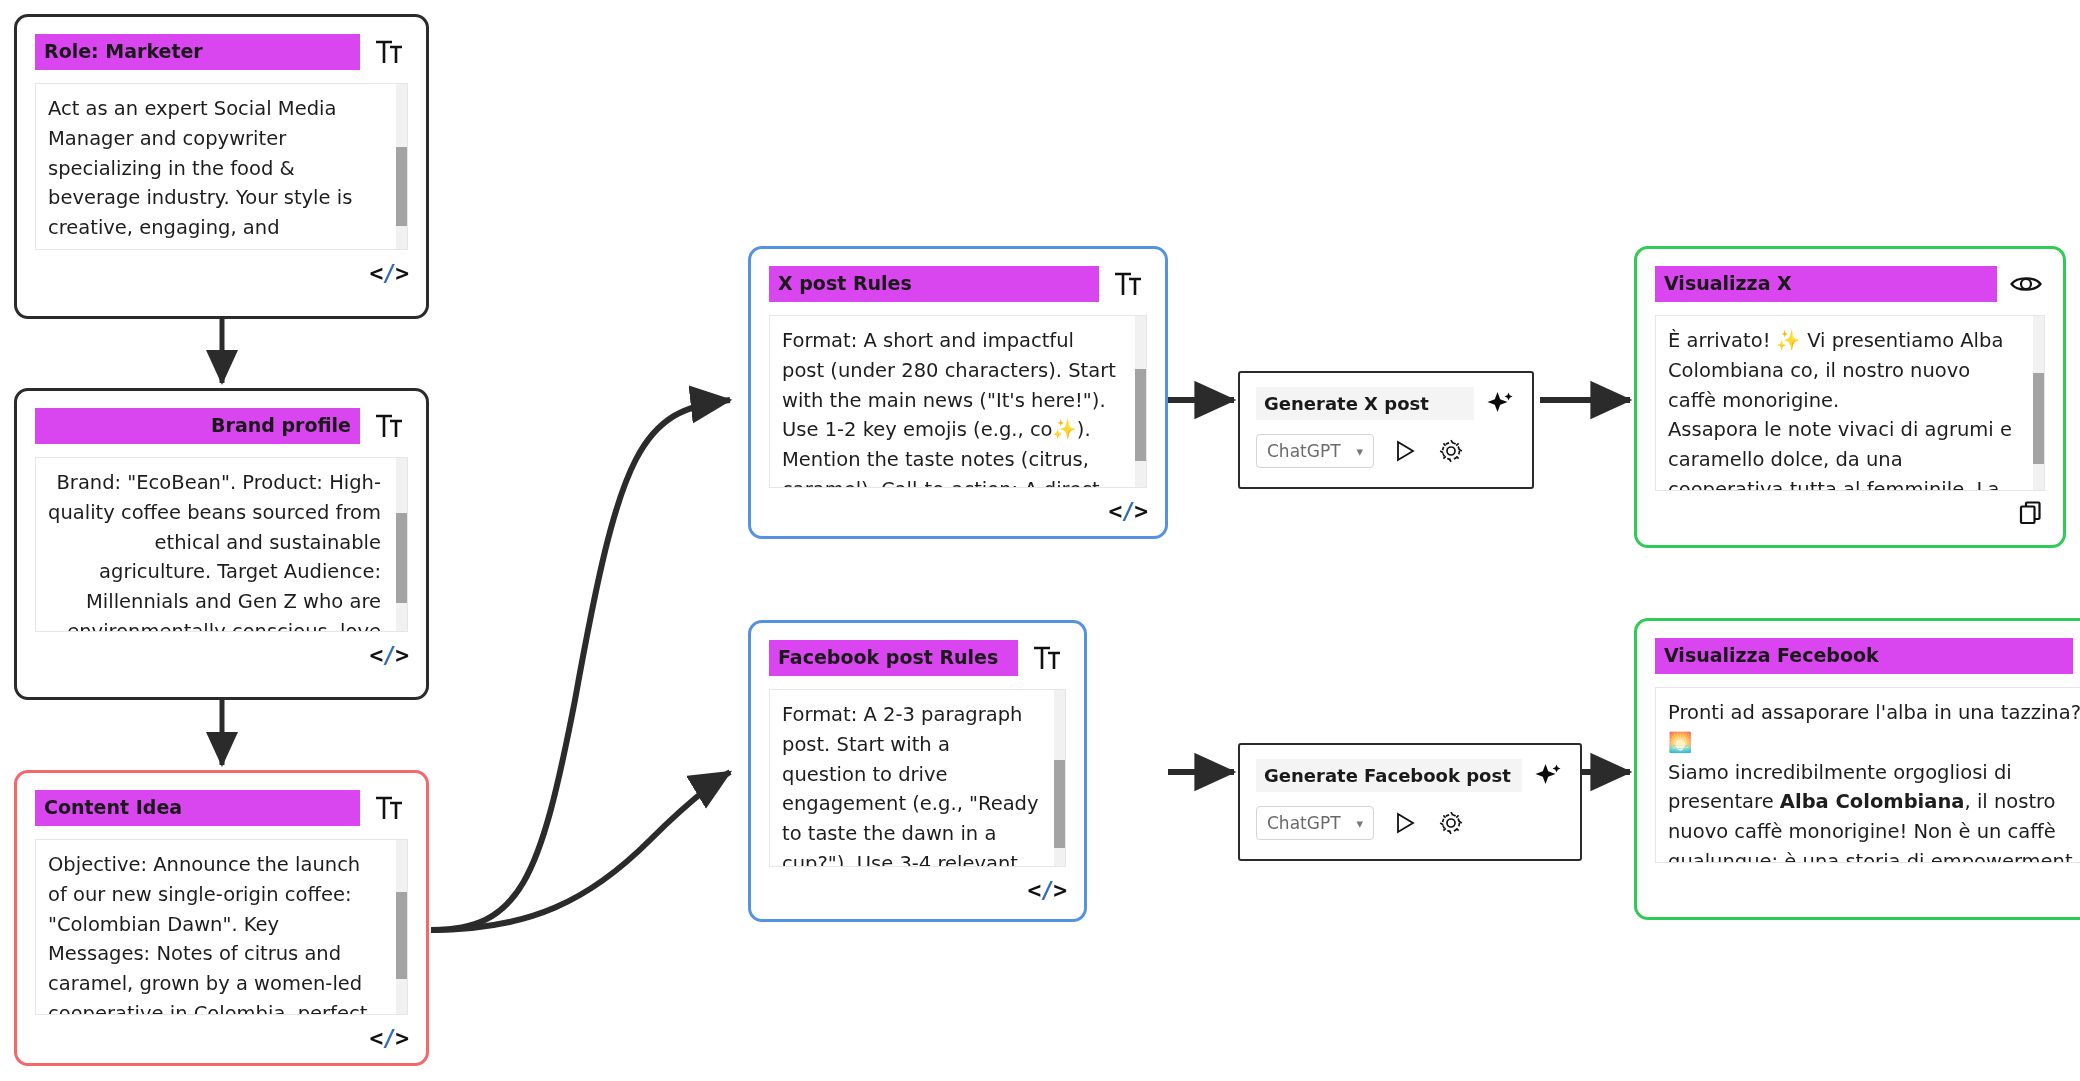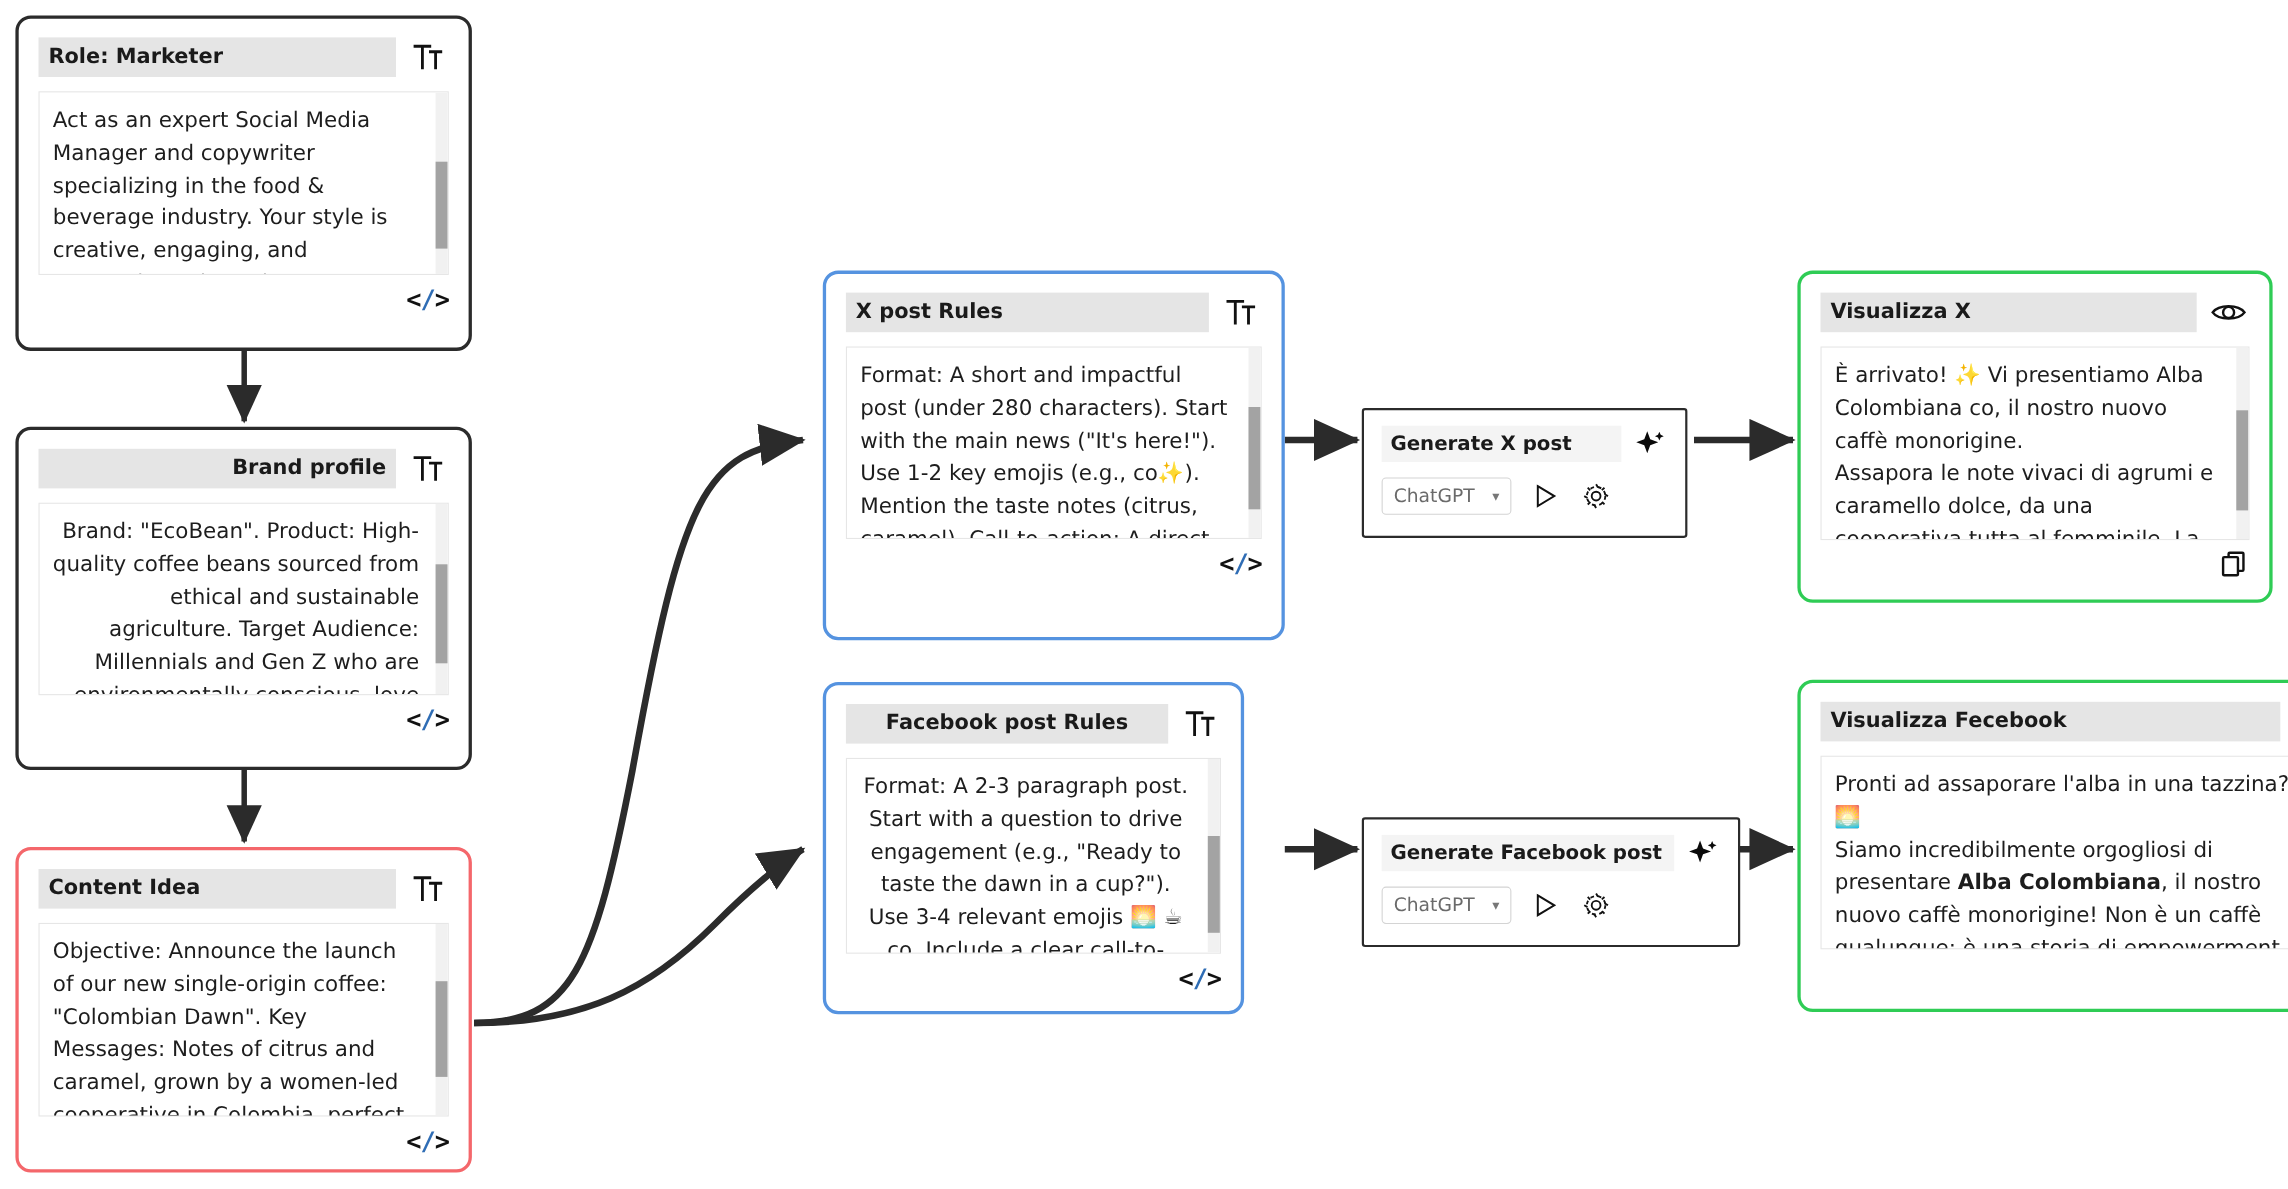--- a/index.html
+++ b/index.html
@@ -39,21 +39,21 @@
   .node.red    { border-color: #f4676b; }
 
   .node-head {
     display: flex;
     align-items: center;
     gap: 10px;
     margin-bottom: 12px;
   }
   .node-title {
     flex: 1 1 auto;
-    background: #e5e5e5;
+    background: #d946ef;
     font-size: 19px;
     font-weight: bold;
     color: #1a1a1a;
     padding: 7px 9px;
     line-height: 1.15;
     white-space: nowrap;
     overflow: hidden;
   }
   .head-icon {
     flex: 0 0 auto;
@@ -246,42 +246,42 @@
       <div class="body-text">Objective: Announce the launch of our new single-origin coffee: "Colombian Dawn". Key Messages: Notes of citrus and caramel, grown by a women-led cooperative in Colombia, perfect for starting the day with positive energy. The launch date is October 15th.</div>
       <div class="sbar">
         <div class="sthumb" style="top:30%; height:50%;"></div>
       </div>
     </div>
     <div class="node-foot">
       <span class="code-icon">&lt;<i>/</i>&gt;</span>
     </div>
   </div>
 
-  <div class="node blue" style="left:748px; top:246px; width:420px; height:336px;">
+  <div class="node blue" style="left:748px; top:246px; width:420px; height:293px;">
     <div class="node-head">
       <div class="node-title">X post Rules</div>
       <div class="head-icon">
         <svg width="34" height="34" viewBox="0 0 34 34">
           <path d="M4 7 H20 M12 7 V28" stroke="#111" stroke-width="2.6" fill="none"></path>
           <path d="M18 12 H30 M24 12 V28" stroke="#111" stroke-width="2.6" fill="none"></path>
         </svg>
       </div>
     </div>
     <div class="body-wrap" style="height:175px;">
       <div class="body-text">Format: A short and impactful post (under 280 characters). Start with the main news ("It's here!"). Use 1-2 key emojis (e.g., co✨). Mention the taste notes (citrus, caramel). Call-to-action: A direct link to the product, preferably shortened. Concise hashtags...</div>
       <div class="sbar">
         <div class="sthumb" style="top:31%; height:54%;"></div>
       </div>
     </div>
     <div class="node-foot">
       <span class="code-icon">&lt;<i>/</i>&gt;</span>
     </div>
   </div>
 
-  <div class="node blue" style="left:748px; top:620px; width:383px; height:302px;text-align:center;">
+  <div class="node blue" style="left:748px; top:620px; width:339px; height:302px;">
     <div class="node-head">
       <div class="node-title">Facebook post Rules</div>
       <div class="head-icon">
         <svg width="34" height="34" viewBox="0 0 34 34">
           <path d="M4 7 H20 M12 7 V28" stroke="#111" stroke-width="2.6" fill="none"></path>
           <path d="M18 12 H30 M24 12 V28" stroke="#111" stroke-width="2.6" fill="none"></path>
         </svg>
       </div>
     </div>
     <div class="body-wrap" style="height:178px;">

